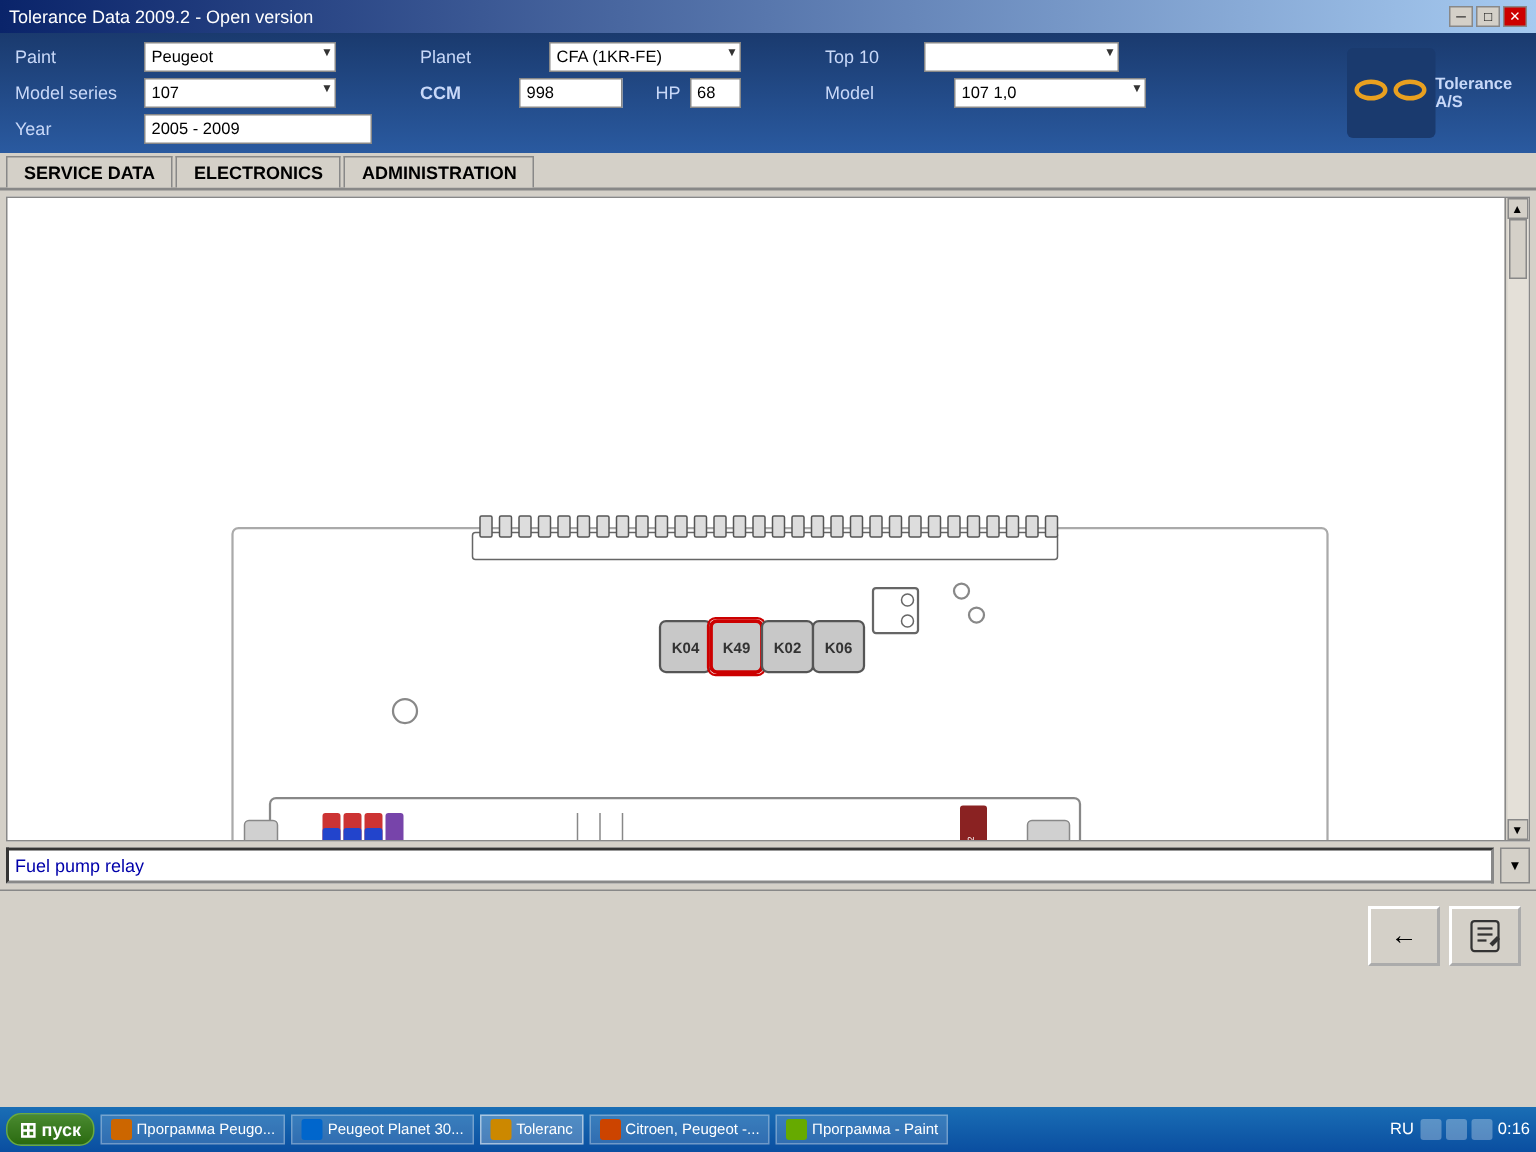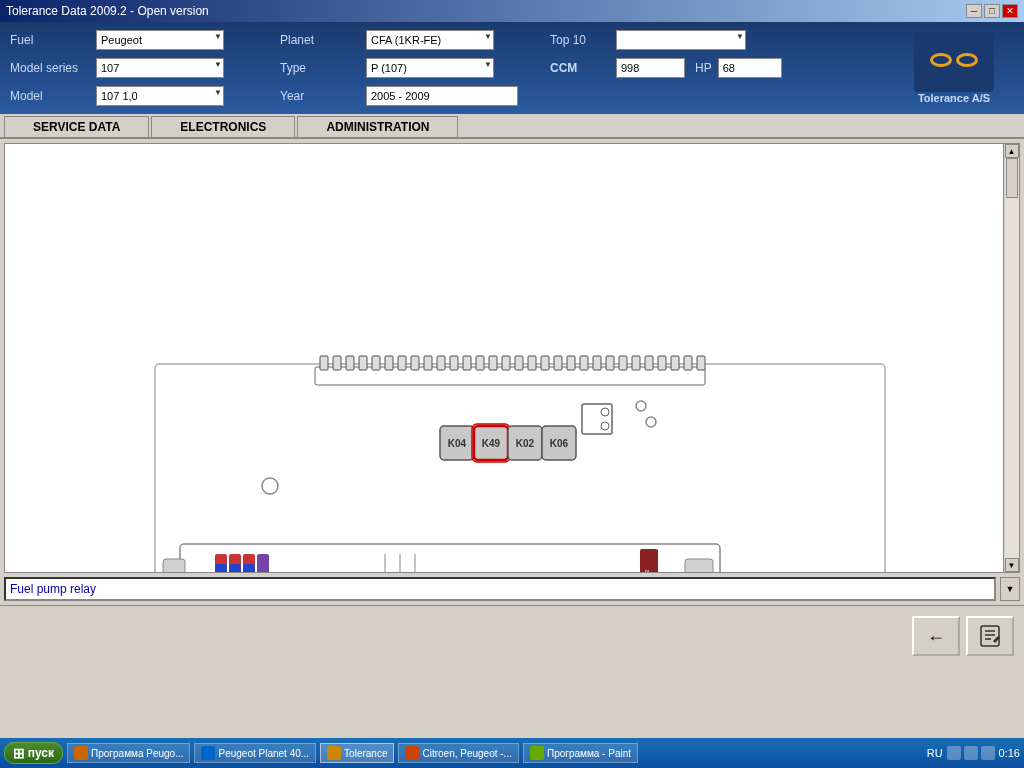--- a/index.html
+++ b/index.html
@@ -55,21 +55,21 @@
       color: #333;
     }
     .field-input { width: 140px; padding: 0 4px; }
     .field-input-sm { width: 60px; }
 
     
     #logo-area {
       grid-column: 4;
       grid-row: 1 / 4;
       display: flex;
-      flex-direction: column;
+      flex-direction: row;
       align-items: center;
       justify-content: center;
       padding: 4px;
     }
     #logo-img {
       width: 80px; height: 60px;
       background: #1a3a6e;
       display: flex; flex-direction: column; align-items: center; justify-content: center;
       border-radius: 4px;
     }
@@ -86,21 +86,21 @@
 
     
     #navbar {
       background: #d4d0c8;
       border-bottom: 2px solid #888;
       display: flex;
       gap: 0;
       padding: 2px 4px 0;
     }
     .nav-btn {
-      padding: 3px 28px;
+      padding: 3px 11px;
       border: 1px solid #888;
       border-bottom: none;
       background: #d4d0c8;
       font-size: 12px;
       font-weight: bold;
       color: #000;
       cursor: pointer;
       margin-right: 2px;
     }
 
@@ -239,21 +239,21 @@
   <div id="titlebar-buttons">
     <div class="title-btn">─</div>
     <div class="title-btn">□</div>
     <div class="title-btn" style="background:#cc0000;color:white;">✕</div>
   </div>
 </div>
 
 <div id="header">
 
   <div class="field-row">
-    <span class="field-label">Fuel</span>
+    <span class="field-label">Paint</span>
     <div class="select-wrapper">
       <select class="field-select">
         <option>Peugeot</option>
       </select>
     </div>
   </div>
   <div class="field-row">
     <span class="field-label">Planet</span>
     <div class="select-wrapper">
       <select class="field-select">
@@ -282,32 +282,24 @@
 
   <div class="field-row">
     <span class="field-label">Model series</span>
     <div class="select-wrapper">
       <select class="field-select">
         <option>107</option>
       </select>
     </div>
   </div>
   <div class="field-row">
-    <span class="field-label">Type</span>
-    <div class="select-wrapper">
-      <select class="field-select">
-        <option>P (107)</option>
-      </select>
-    </div>
-  </div>
-  <div class="field-row">
     <span class="field-label" style="color:#c8d8f8;font-size:12px;width:60px;font-weight:bold;">CCM</span>
     <input type="text" class="field-input field-input-sm" style="width: 69px;" value="998">
-    <span style="color:#c8d8f8;font-size:12px;margin-left:4px;">HP</span>
-    <input type="text" class="field-input field-input-sm" style="width: 64px;" value="68">
+    <span style="color:#c8d8f8;font-size:12px;margin-left:16px;">HP</span>
+    <input type="text" class="field-input field-input-sm" style="width: 34px;" value="68">
   </div>
 
   <div class="field-row">
     <span class="field-label">Model</span>
     <div class="select-wrapper">
       <select class="field-select">
         <option>107 1,0</option>
       </select>
     </div>
   </div>
@@ -482,25 +474,25 @@
   <div class="start-btn">
     <span style="font-size:14px;">⊞</span>
     <span>пуск</span>
   </div>
   <div class="taskbar-item">
     <div class="taskbar-icon" style="background:#cc6600;"></div>
     <span>Программа Peugo...</span>
   </div>
   <div class="taskbar-item">
     <div class="taskbar-icon" style="background:#0066cc;"></div>
-    <span>Peugeot Planet 40...</span>
+    <span>Peugeot Planet 30...</span>
   </div>
   <div class="taskbar-item" style="background:rgba(255,255,255,0.25);border-color:rgba(255,255,255,0.5);">
     <div class="taskbar-icon" style="background:#cc8800;"></div>
-    <span>Tolerance</span>
+    <span>Toleranc</span>
   </div>
   <div class="taskbar-item">
     <div class="taskbar-icon" style="background:#cc4400;"></div>
     <span>Citroen, Peugeot -...</span>
   </div>
   <div class="taskbar-item">
     <div class="taskbar-icon" style="background:#66aa00;"></div>
     <span>Программа - Paint</span>
   </div>
   <div class="taskbar-right">

